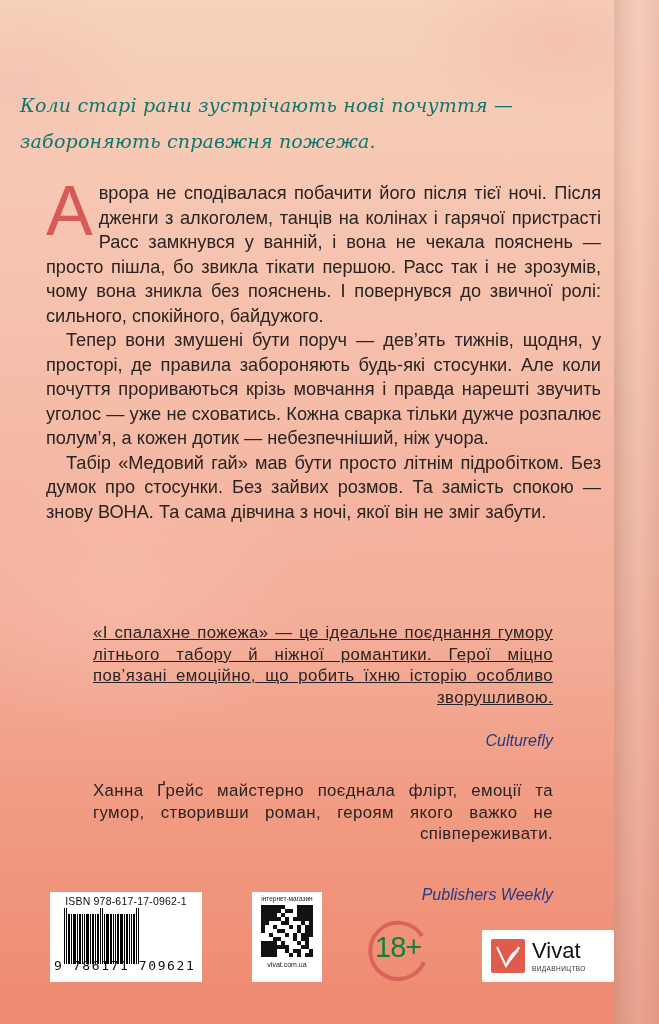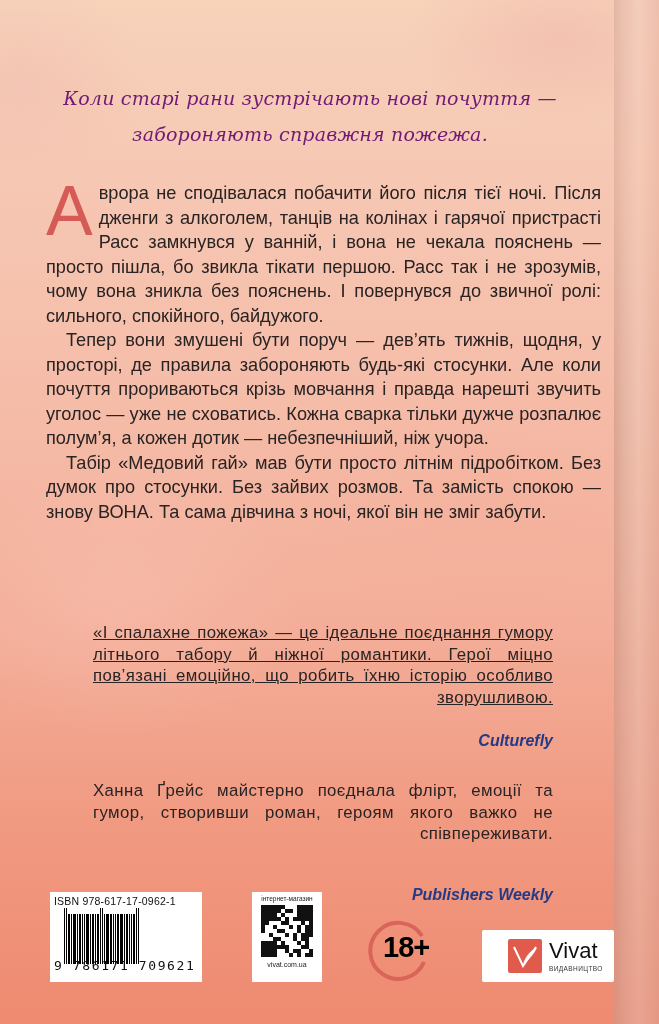--- a/index.html
+++ b/index.html
@@ -22,27 +22,26 @@
     position: absolute; left: 614px; top: 0; width: 45px; height: 1024px;
     background: linear-gradient(90deg, #d9a592 0%, #e5b3a1 20%, #f0c3b0 55%, #e9b09c 100%);
     opacity: 0.95;
   }
   .spine::after {
     content: ""; position: absolute; inset: 0;
     background: linear-gradient(180deg, rgba(255,235,220,0.25) 0%, rgba(255,220,200,0.3) 15%, rgba(0,0,0,0) 40%, rgba(220,110,90,0.35) 100%);
   }
 
   .tagline {
-    position: absolute; left: 20px; top: 80px; width: 580px;
-    text-align: center;
+    position: absolute; left: 20px; top: 87px; width: 580px;
     font-family: "DejaVu Serif", serif;
     font-style: italic;
     font-size: 19px;
     line-height: 36px;
-    color: #701a75;
+    color: #0f766e;
     letter-spacing: 0.2px;
   }
 
   .blurb {
     position: absolute; left: 46px; top: 181px; width: 555px;
     font-size: 18.2px;
     line-height: 24.5px;
     color: #2a2323;
     text-align: justify;
   }
@@ -65,31 +64,30 @@
     text-align: justify;
     text-align-last: right;
     letter-spacing: 0.4px;
   }
   .review-1 { top: 622px; text-decoration: underline; }
   .review-2 { top: 780px; }
   .source {
     position: absolute; right: 106px;
     font-size: 16px; font-style: italic; color: #253a86;
     font-family: "Liberation Sans", sans-serif;
-    font-weight: bold;
   }
   .source-1 { top: 732px; }
   .source-2 { top: 846px; margin-top: 40px; }
 
   .isbn {
     position: absolute; left: 50px; top: 892px; width: 152px; height: 90px;
     background: #fff;
     padding: 3px 4px 0 4px;
   }
-  .isbn-label { font-size: 10.5px; text-align: left; color: #111; letter-spacing: 0.2px; }
+  .isbn-label { font-size: 10.5px; text-align: center; color: #111; letter-spacing: 0.2px; }
   .barcode { display: flex; align-items: flex-end; height: 55px; margin: 2px 0 0 10px; }
   .barcode span { display: block; height: 50px; background: #000; margin-right: 1px; }
   .barcode span.g { height: 56px; }
   .isbn-num { font-size: 13px; letter-spacing: 1.6px; color: #111; margin-top: -6px; font-family: "DejaVu Sans Mono", monospace; }
 
   .qr-box {
     position: absolute; left: 252px; top: 892px; width: 70px; height: 90px;
     background: #fff; padding: 3px;
     text-align: center;
   }
@@ -97,27 +95,27 @@
   .qr { width: 52px; height: 52px; margin: 3px auto 4px; display: grid; grid-template-columns: repeat(13, 1fr); grid-template-rows: repeat(13, 1fr); }
   .qr i { display: block; }
   .qr i.b { background: #111; }
   .qr-url { font-size: 7px; color: #222; }
 
   .age {
     position: absolute; left: 368px; top: 918px; width: 64px; height: 64px;
   }
   .age-text {
     position: absolute; left: 375px; top: 931px;
-    font-size: 29px; font-weight: bold; color: #000000; letter-spacing: -1px; margin-left: 8px;
+    font-size: 29px; font-weight: normal; color: #15803d; letter-spacing: -1px;
   }
 
   .vivat {
     position: absolute; left: 482px; top: 930px; width: 132px; height: 52px;
     background: #fff; border-radius: 2px;
-    display: flex; align-items: center; padding-left: 26px;
+    display: flex; align-items: center; padding-left: 9px;
   }
   .vivat-mark { width: 34px; height: 34px; background: #e05b4c; border-radius: 2px; position: relative; }
   .vivat-text { margin-left: 7px; }
   .vivat-name { font-size: 22px; color: #111; line-height: 22px; }
   .vivat-sub { font-size: 6.5px; color: #333; letter-spacing: 0.4px; margin-top: 3px; }
 </style>
 </head>
 <body>
 
 <div class="cover"></div>

